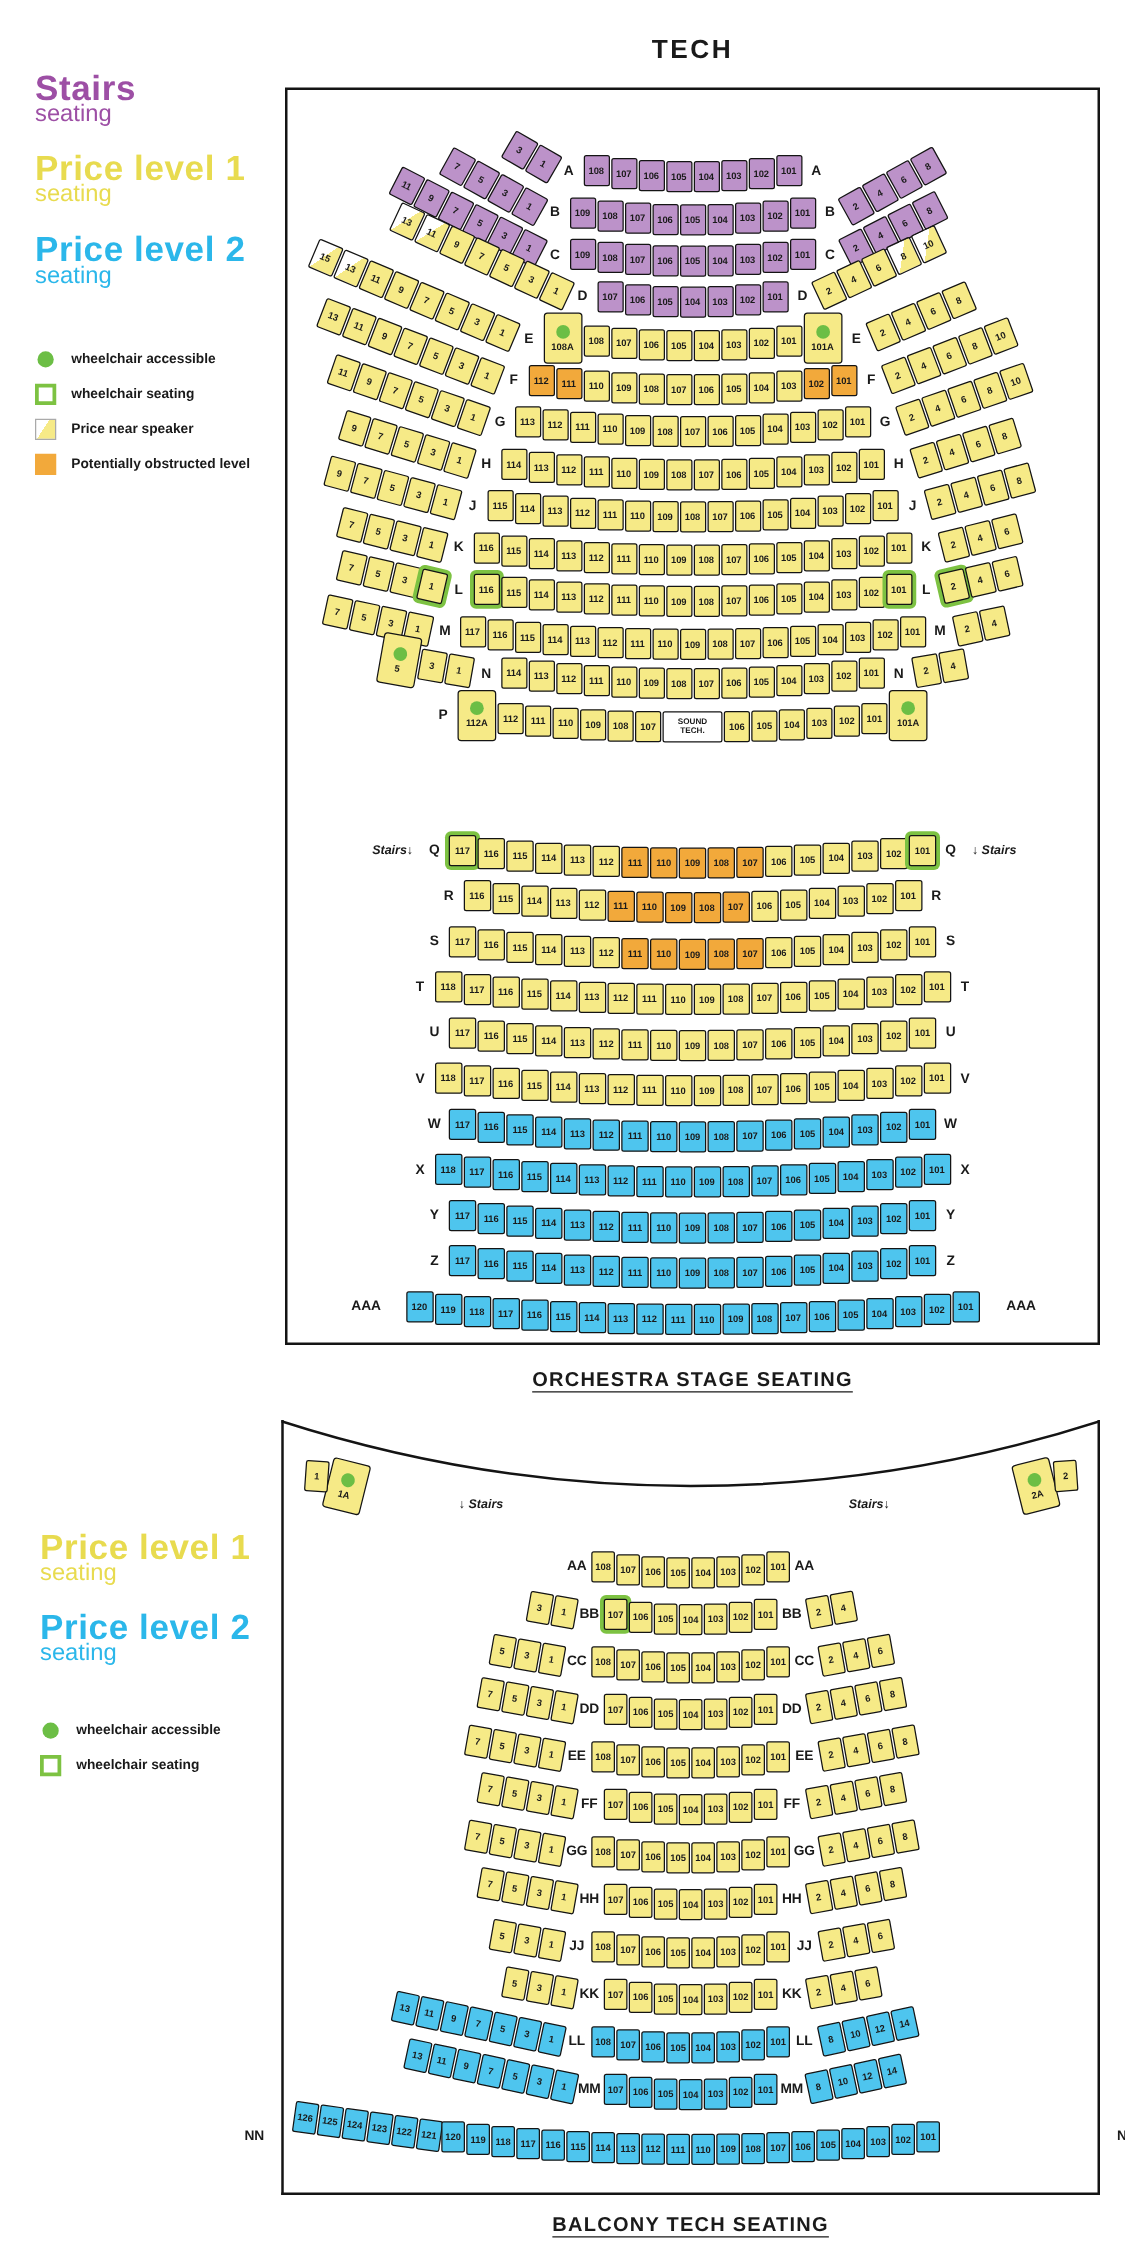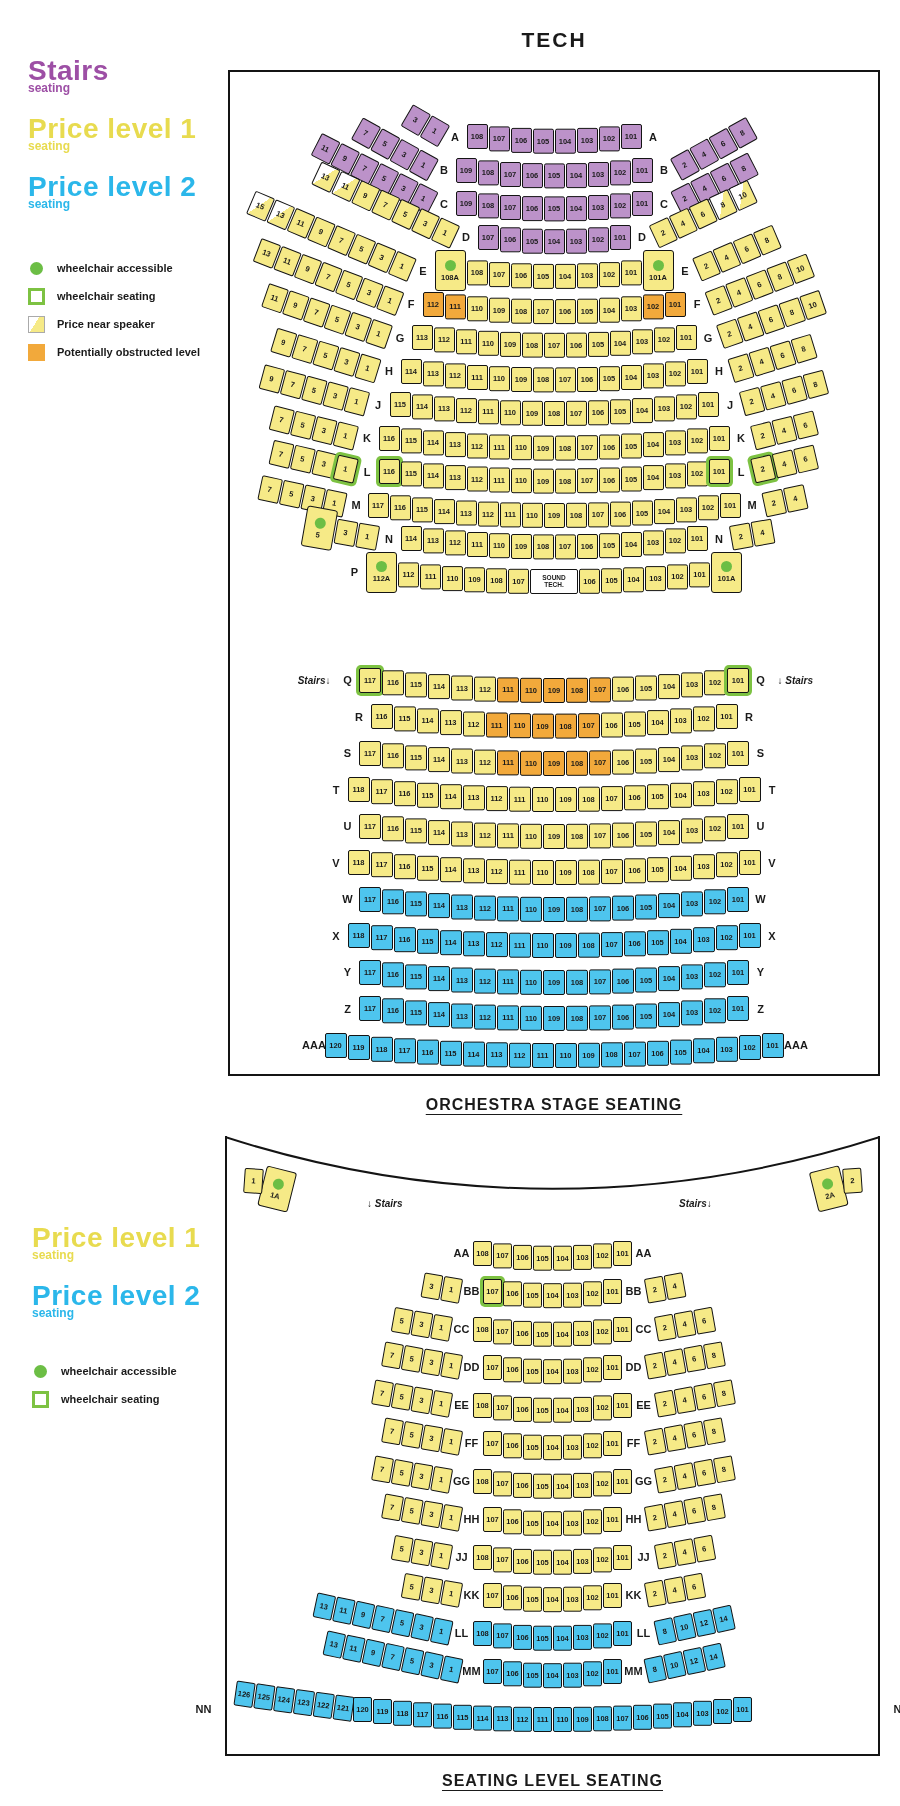--- a/index.html
+++ b/index.html
@@ -6,21 +6,21 @@
   body{width:900px;height:1806px;position:relative;overflow:hidden;
        font-family:"Liberation Sans",sans-serif;color:#1a1a1a;}
   .abs{position:absolute;}
   
   .stage-title{font-size:21px;font-weight:bold;letter-spacing:2px;text-align:center;}
   .sec-title{font-size:16px;font-weight:bold;letter-spacing:1px;text-align:center;
              text-decoration:underline;text-underline-offset:4px;}
   
   .leg-head{line-height:0.9;margin-bottom:22px;}
   .leg-head .big{font-size:28px;font-weight:bold;letter-spacing:0.5px;}
-  .leg-head .sub{font-size:12px;font-weight:bold;}
+  .leg-head .sub{font-size:19px;font-weight:normal;}
   .leg-item{display:flex;align-items:center;gap:12px;margin-bottom:11px;font-size:11px;font-weight:bold;}
   .swatch{width:17px;height:17px;flex:none;box-sizing:border-box;}
   .dot-ic{width:13px;height:13px;border-radius:50%;margin:2px;}
   
   .box{box-sizing:border-box;border:2px solid #141414;background:#fff;position:absolute;}
   .row{display:flex;align-items:center;justify-content:center;}
   .col-wing{display:flex;align-items:center;flex:none;}
   .col-letter{flex:none;width:22px;text-align:center;font-size:11px;font-weight:bold;}
   .wing-inner{display:flex;align-items:center;}
   .ce{display:flex;align-items:center;justify-content:center;}
@@ -811,21 +811,21 @@
           <div class="seat" style="background: rgb(78, 197, 238); width: 22px; transform: translateY(8.6px);">106</div>
           <div class="seat" style="background: rgb(78, 197, 238); width: 22px; transform: translateY(7.5px);">105</div>
           <div class="seat" style="background: rgb(78, 197, 238); width: 22px; transform: translateY(6.1px);">104</div>
           <div class="seat" style="background: rgb(78, 197, 238); width: 22px; transform: translateY(4.4px);">103</div>
           <div class="seat" style="background: rgb(78, 197, 238); width: 22px; transform: translateY(2.3px);">102</div>
           <div class="seat" style="background: rgb(78, 197, 238); width: 22px; transform: translateY(0px);">101</div>
         </div>
         <div class="col-letter">Z</div>
         <div class="col-wing" style="width: 56px; justify-content: flex-start;"></div>
       </div>
-      <div class="row" style="height: 36.5px; position: relative;">
+      <div class="row" style="height: 36.5px; position: relative; gap: 21px;">
         <div class="col-wing" style="width: 56px; justify-content: flex-end;"></div>
         <div class="col-letter">AAA</div>
         <div class="ce">
           <div class="seat" style="background: rgb(78, 197, 238); width: 22px; transform: translateY(0px);">120</div>
           <div class="seat" style="background: rgb(78, 197, 238); width: 22px; transform: translateY(2px);">119</div>
           <div class="seat" style="background: rgb(78, 197, 238); width: 22px; transform: translateY(3.8px);">118</div>
           <div class="seat" style="background: rgb(78, 197, 238); width: 22px; transform: translateY(5.3px);">117</div>
           <div class="seat" style="background: rgb(78, 197, 238); width: 22px; transform: translateY(6.6px);">116</div>
           <div class="seat" style="background: rgb(78, 197, 238); width: 22px; transform: translateY(7.8px);">115</div>
           <div class="seat" style="background: rgb(78, 197, 238); width: 22px; transform: translateY(8.6px);">114</div>
@@ -1261,13 +1261,13 @@
           <div class="seat" style="background: rgb(78, 197, 238); width: 19px; transform: translateY(3.8px);">103</div>
           <div class="seat" style="background: rgb(78, 197, 238); width: 19px; transform: translateY(2px);">102</div>
           <div class="seat" style="background: rgb(78, 197, 238); width: 19px; transform: translateY(0px);">101</div>
         </div>
         <div class="col-wing" style="width: 138px; justify-content: flex-start;"></div>
         <div class="col-letter">NN</div>
       </div>
     </div>
   </div>
 
-<div class="abs sec-title" style="left:225px;top:1772px;width:655px;">SEATING LEVEL SEATING</div>
+<div class="abs sec-title" style="left:225px;top:1772px;width:655px;">BALCONY TECH SEATING</div>
 
 </body></html>

